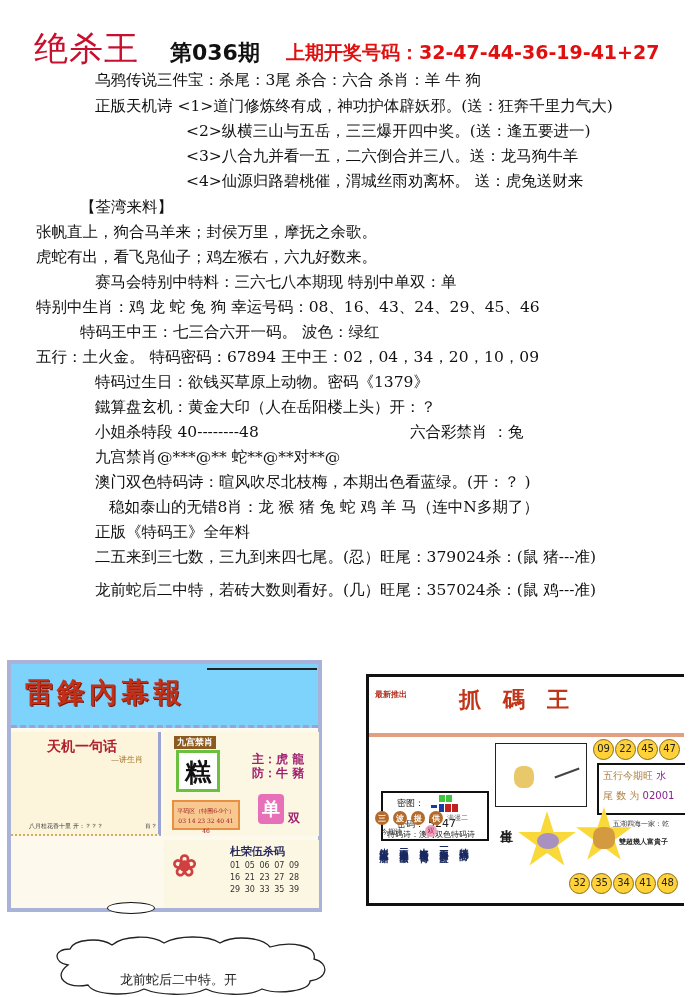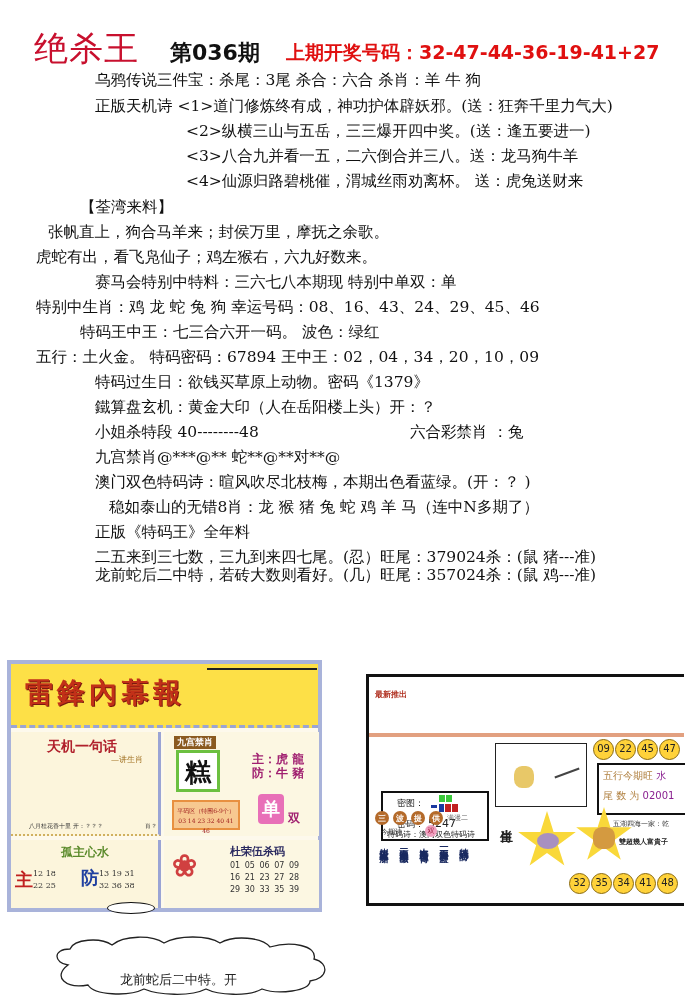--- a/index.html
+++ b/index.html
@@ -11,40 +11,40 @@
   .issue { position: absolute; left: 170px; top: 26px; font-size: 22px; font-weight: bold; font-family: "DejaVu Sans", sans-serif; color: #111; }
   .draw { position: absolute; left: 286px; top: 28px; font-size: 19px; color: #e01010; font-family: "DejaVu Sans", sans-serif; font-weight: bold; }
 
   .line { position: absolute; font-size: 15.5px; line-height: 20px; white-space: nowrap; color: #111; }
   .l1 { left: 95px; top: 70px; }
   .l2 { left: 95px; top: 96px; }
   .l3 { left: 186px; top: 121px; }
   .l4 { left: 186px; top: 146px; }
   .l5 { left: 186px; top: 171px; }
   .l6 { left: 80px; top: 197px; }
-  .l7 { left: 48px; top: 222px; }
+  .l7 { left: 36px; top: 222px; }
   .l8 { left: 36px; top: 247px; }
   .l9 { left: 95px; top: 272px; }
   .l10 { left: 36px; top: 297px; }
   .l11 { left: 80px; top: 322px; }
   .l12 { left: 36px; top: 347px; }
   .l13 { left: 95px; top: 372px; }
   .l14 { left: 95px; top: 397px; }
   .l15 { left: 95px; top: 422px; }
   .l15b { left: 410px; top: 422px; }
   .l16 { left: 95px; top: 447px; }
   .l17 { left: 95px; top: 472px; }
   .l18 { left: 109px; top: 497px; }
   .l19 { left: 95px; top: 522px; }
   .l20 { left: 95px; top: 547px; }
-  .l21 { left: 95px; top: 565px; }
+  .l21 { left: 95px; top: 580px; }
 
   
   .poster-left { position: absolute; left: 7px; top: 660px; width: 315px; height: 252px; background: #fdf9ec; border: 4px solid #a9b3da; }
-  .pl-title-box { position: absolute; left: 0; top: 0; width: 100%; height: 64px; background: #fde047; border-bottom: 3px dashed #9aa4d4; padding-left: 12px; }
+  .pl-title-box { position: absolute; left: 0; top: 0; width: 100%; height: 64px; background: #7dd3fc; border-bottom: 3px dashed #9aa4d4; padding-left: 12px; }
   .pl-title { position: absolute; left: 14px; top: 10px; font-size: 28px; font-weight: bold; color: #c23018; letter-spacing: 4px; font-family: "DejaVu Serif", serif; text-shadow: 1px 1px 0 #7a1a10; }
   .pl-line { position: absolute; left: 196px; top: 4px; width: 110px; height: 2px; background: #222; }
   .pl-box1 { position: absolute; left: 0; top: 68px; width: 150px; height: 104px; background: #fcf5dc; border-right: 3px solid #9aa4d4; border-bottom: 2px dotted #d0b060; }
   .pl-box1-title { position: absolute; left: 36px; top: 6px; font-size: 14px; color: #b0202c; font-weight: bold; }
   .pl-box1-sub { position: absolute; left: 100px; top: 22px; font-size: 8px; color: #a07020; }
   .pl-box1-foot { position: absolute; left: 18px; top: 90px; font-size: 6px; color: #333; }
   .pl-box1-foot2 { position: absolute; left: 134px; top: 90px; font-size: 6px; color: #333; }
   .pl-box2 { position: absolute; left: 153px; top: 68px; width: 155px; height: 104px; background: #fcf7e2; }
   .pl-b2-head { position: absolute; left: 10px; top: 4px; font-size: 9px; color: #fff; background: #8a5a20; padding: 0 3px; font-weight: bold; }
   .pl-b2-big { position: absolute; left: 12px; top: 18px; width: 44px; height: 42px; border: 3px solid #6cc040; background: #fff; font-size: 26px; text-align: center; line-height: 38px; font-weight: bold; color: #111; }
@@ -153,41 +153,33 @@
     <div class="pl-b2-big">糕</div>
     <div class="pl-b2-main" style="white-space:pre">主：虎 龍
 防：牛 豬</div>
     <div class="pl-b2-orange">
       <div>平码区（特围6-9个）</div>
       <div>03 14 23 32 40 41 46</div>
     </div>
     <div class="pl-b2-icon">单</div>
     <div class="pl-b2-icon2">双</div>
   </div>
-  <div class="pl-box3">
-    <div class="pl-b3-title">孤主心水</div>
-    <div class="pl-b3-main">主</div>
-    <div class="pl-b3-nums1" style="white-space:pre">12 18
-22 25</div>
-    <div class="pl-b3-fang">防</div>
-    <div class="pl-b3-nums2" style="white-space:pre">13 19 31
-32 36 38</div>
-  </div>
   <div class="pl-box4">
     <div class="pl-b4-flower">❀</div>
     <div class="pl-b4-title">杜荣伍杀码</div>
     <div class="pl-b4-nums" style="white-space:pre">01 05 06 07 09
 16 21 23 27 28
 29 30 33 35 39</div>
   </div>
   <div class="pl-oval"></div>
 </div>
 
 <div class="poster-right">
   <div class="pr-badge">最新推出</div>
+  <div class="pr-title">抓碼王</div>
   <div class="pr-rule"></div>
   <div class="pr-info">
     <div class="pr-info-label">密图：</div>
     <svg class="pr-info-flag" viewBox="0 0 30 20">
       <rect x="10" y="0" width="6" height="7" fill="#3ac83a"></rect>
         <rect x="17" y="0" width="6" height="7" fill="#3ac83a"></rect>
       <rect x="2" y="10" width="6" height="3" fill="#1a3aa0"></rect>
         <rect x="10" y="9" width="5" height="8" fill="#1a3aa0"></rect>
       <rect x="16" y="9" width="6" height="8" fill="#c02020"></rect>
         <rect x="23" y="9" width="6" height="8" fill="#c02020"></rect>

